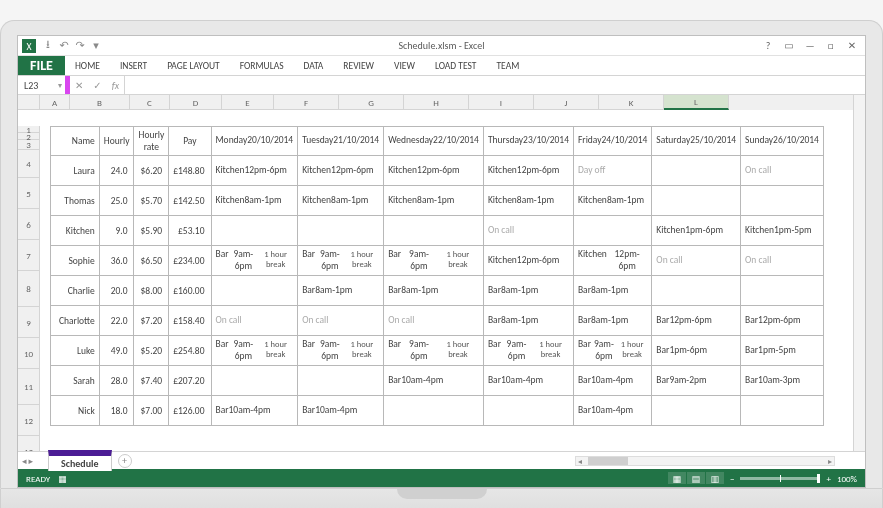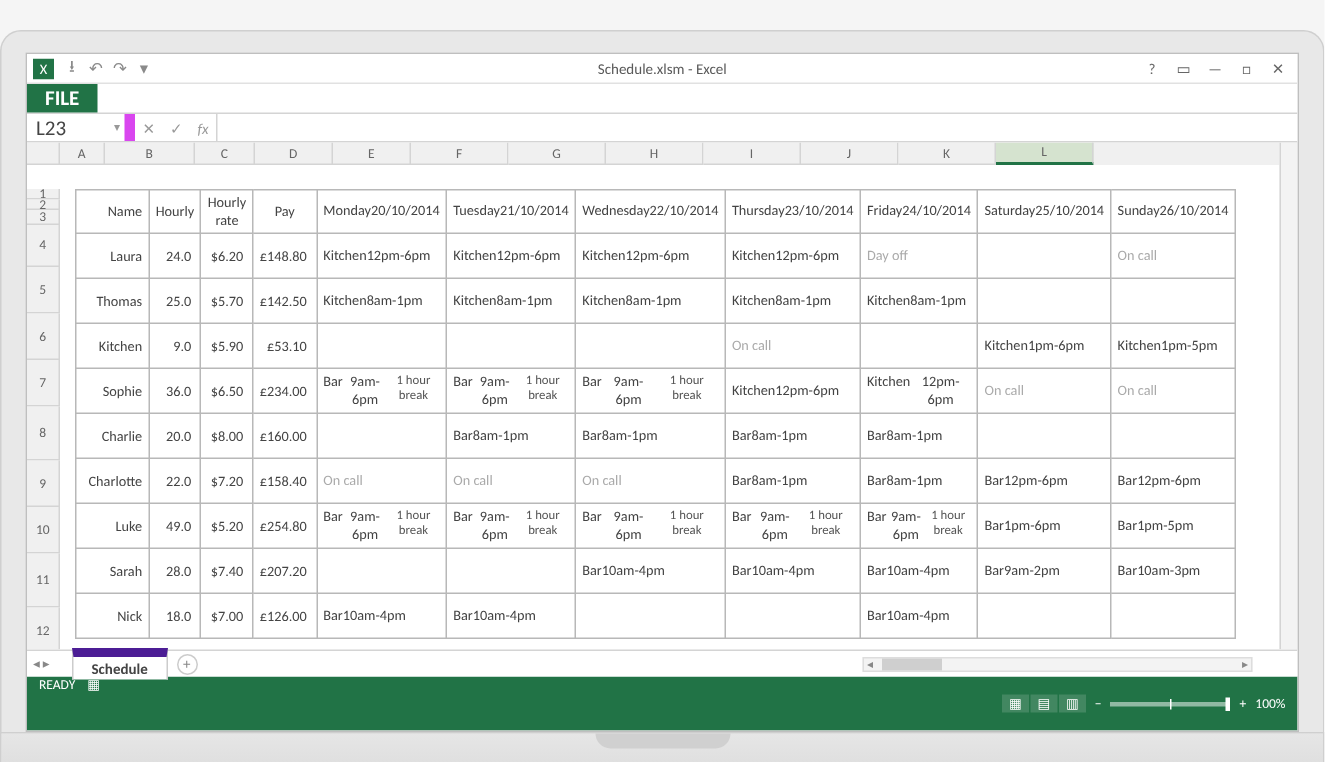--- a/index.html
+++ b/index.html
@@ -12,21 +12,21 @@
 .titlebar{height:20px;background:#fff;display:flex;align-items:center;border-bottom:1px solid #e1e1e1;padding:0 4px;position:relative}
 .app-icon{width:14px;height:14px;margin-right:4px}
 .qat-btn{width:16px;height:16px;display:flex;align-items:center;justify-content:center;color:#8a8a8a;font-size:11px}
 .title-text{position:absolute;left:50%;transform:translateX(-50%);font-size:10px;color:#5a5a5a}
 .win-controls{margin-left:auto;display:flex;gap:3px}
 .win-btn{width:18px;height:14px;display:flex;align-items:center;justify-content:center;color:#666;font-size:10px}
 .ribbon-tabs{height:20px;display:flex;align-items:stretch;border-bottom:1px solid #d4d4d4;background:#fff}
 .file-tab{background:#217346;color:#fff;padding:0 12px;display:flex;align-items:center;font-size:14px;font-weight:600}
 .tab{padding:0 10px;display:flex;align-items:center;font-size:9.5px;color:#444;text-transform:uppercase}
 .formula-row{height:19px;display:flex;border-bottom:1px solid #d4d4d4;background:#fff}
-.name-box{width:72px;border-right:7px solid #d946ef;display:flex;align-items:center;padding:0 6px;font-size:14px;color:#444;position:relative}
+.name-box{width:52px;border-right:5px solid #d946ef;display:flex;align-items:center;padding:0 6px;font-size:10px;color:#444;position:relative}
 .name-box:after{content:"▾";position:absolute;right:3px;color:#999;font-size:8px}
 .fx-ctrl{width:55px;display:flex;align-items:center;justify-content:space-around;border-right:1px solid #d4d4d4;color:#999}
 .fx-input{flex:1;padding:0 6px;display:flex;align-items:center}
 .grid-area{flex:1;display:flex;overflow:hidden;position:relative}
 .vscroll{width:12px;background:#f3f3f3;border-left:1px solid #d4d4d4}
 .grid-main{flex:1;overflow:hidden}
 .col-hdrs{display:flex;height:15px;background:#f0f0f0}
 .corner{width:22px;background:#f0f0f0;border-right:1px solid #d4d4d4;border-bottom:1px solid #d4d4d4}
 .col-hdr{border-right:1px solid #d4d4d4;border-bottom:1px solid #d4d4d4;display:flex;align-items:center;justify-content:center;font-size:9px;color:#666;background:#f0f0f0}
 .col-hdr.sel{background:#d5e3cf;border-bottom:2px solid #217346}
@@ -45,21 +45,21 @@
 .muted{color:#aaa}
 .sub{font-size:8.5px;color:#555}
 .cell-stack{display:flex;flex-direction:row;line-height:1.2}
 .sheet-tabs{height:18px;background:#fff;border-top:1px solid #d4d4d4;display:flex;align-items:center;padding-left:30px;position:relative}
 .sheet-nav{position:absolute;left:4px;display:flex;gap:2px;color:#888;font-size:9px}
 .sheet-tab{padding:1px 12px;font-size:10px;border:1px solid #ccc;border-bottom:none;margin-right:2px;background:#fff}
 .sheet-tab.active{border-top:6px solid #4c1d95;font-weight:600}
 .sheet-add{width:14px;height:14px;border:1px solid #ccc;border-radius:50%;display:flex;align-items:center;justify-content:center;font-size:10px;color:#888;margin-left:4px}
 .hscroll{position:absolute;right:30px;height:10px;width:260px;background:#f3f3f3;border:1px solid #ddd;display:flex;align-items:center}
 .hscroll-thumb{width:40px;height:8px;background:#cfcfcf;margin-left:4px}
-.status{height:36px;background:#217346;color:#fff;display:flex;font-size:9px;padding:0 8px}
+.status{height:18px;background:#217346;color:#fff;display:flex;align-items:center;font-size:9px;padding:0 8px}
 .status-right{margin-left:auto;display:flex;align-items:center;gap:6px}
 .view-btns{display:flex;gap:1px}
 .view-btn{width:18px;height:12px;background:rgba(255,255,255,.15);display:flex;align-items:center;justify-content:center}
 .zoom-slider{width:80px;height:3px;background:rgba(255,255,255,.5);position:relative}
 .zoom-slider:after{content:"";position:absolute;right:0;top:-3px;width:3px;height:9px;background:#fff}
 .zoom-mid{position:absolute;left:50%;width:1px;height:7px;top:-2px;background:#fff}
 svg{display:block}
 </style>
 </head>
 <body>
@@ -84,20 +84,31 @@
        <span class="win-btn">?</span>
        <span class="win-btn">▭</span>
        <span class="win-btn">—</span>
        <span class="win-btn">□</span>
        <span class="win-btn">✕</span>
      </div>
    </div>
 
    <div class="ribbon-tabs">
      <div class="file-tab">FILE</div>
+     <div id="ribbon-host" style="display: flex;">
+            <div class="tab">HOME</div>
+            <div class="tab">INSERT</div>
+            <div class="tab">PAGE LAYOUT</div>
+            <div class="tab">FORMULAS</div>
+            <div class="tab">DATA</div>
+            <div class="tab">REVIEW</div>
+            <div class="tab">VIEW</div>
+            <div class="tab">LOAD TEST</div>
+            <div class="tab">TEAM</div>
+          </div>
    </div>
 
    <div class="formula-row">
      <div class="name-box">L23</div>
      <div class="fx-ctrl">
        <span>✕</span>
        <span>✓</span>
        <span style="font-style:italic">fx</span>
      </div>
      <div class="fx-input"></div>

